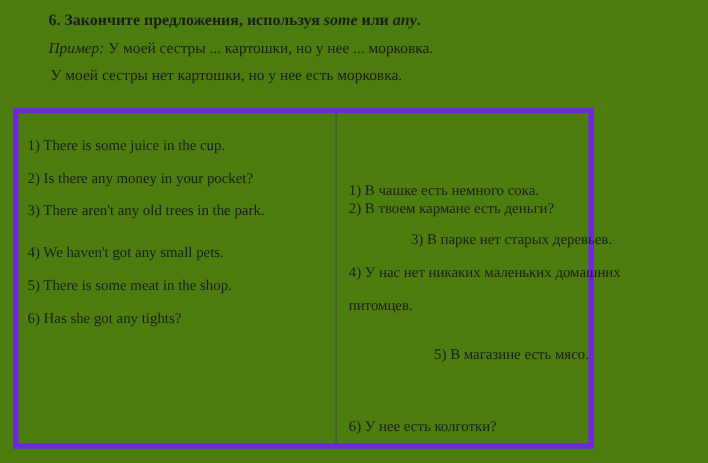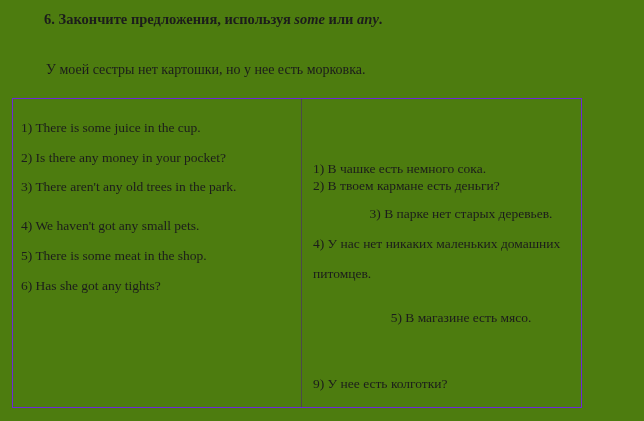--- a/index.html
+++ b/index.html
@@ -41,23 +41,23 @@
     position: absolute;
     left: 46px;
     top: 62px;
     font-size: 14px;
     white-space: nowrap;
   }
   .ex-table {
     position: absolute;
     left: 12px;
     top: 98px;
-    width: 570px;
+    width: 528px;
     height: 310px;
-    border: 1px solid #6d28d9;
+    border: 5px solid #6d28d9;
     box-sizing: border-box;
   }
   .col-divider {
     position: absolute;
     left: 288px;
     top: 0;
     width: 1px;
     height: 100%;
     background: #4a4a4a;
   }
@@ -89,34 +89,37 @@
 </style>
 </head>
 <body>
 
 <div class="page">
 
   <div class="title-line">
     <span>6. Закончите предложения, используя </span><span class="em">some</span><span> или </span><span class="em">any</span><span>.</span>
   </div>
 
+  <div class="example-line">
+    <span class="example-label">Пример:</span><span> У моей сестры ... картошки, но у нее ... морковка.</span>
+  </div>
 
   <div class="example-answer">У моей сестры нет картошки, но у нее есть морковка.</div>
 
   <div class="ex-table">
     <div class="col-divider"></div>
 
     <div class="cell-item en en-1">1) There is some juice in the cup.</div>
     <div class="cell-item en en-2">2) Is there any money in your pocket?</div>
     <div class="cell-item en en-3">3) There aren't any old trees in the park.</div>
     <div class="cell-item en en-4">4) We haven't got any small pets.</div>
     <div class="cell-item en en-5">5) There is some meat in the shop.</div>
     <div class="cell-item en en-6">6) Has she got any tights?</div>
 
     <div class="cell-item ru ru-1">1) В чашке есть немного сока.</div>
     <div class="cell-item ru ru-2">2) В твоем кармане есть деньги?</div>
     <div class="cell-item ru ru-3">3) В парке нет старых деревьев.</div>
     <div class="cell-item ru ru-4">4) У нас нет никаких маленьких домашних питомцев.</div>
     <div class="cell-item ru ru-5">5) В магазине есть мясо.</div>
-    <div class="cell-item ru ru-6">9) У нее есть колготки?</div>
+    <div class="cell-item ru ru-6">6) У нее есть колготки?</div>
   </div>
 
 </div>
 
 </body></html>

